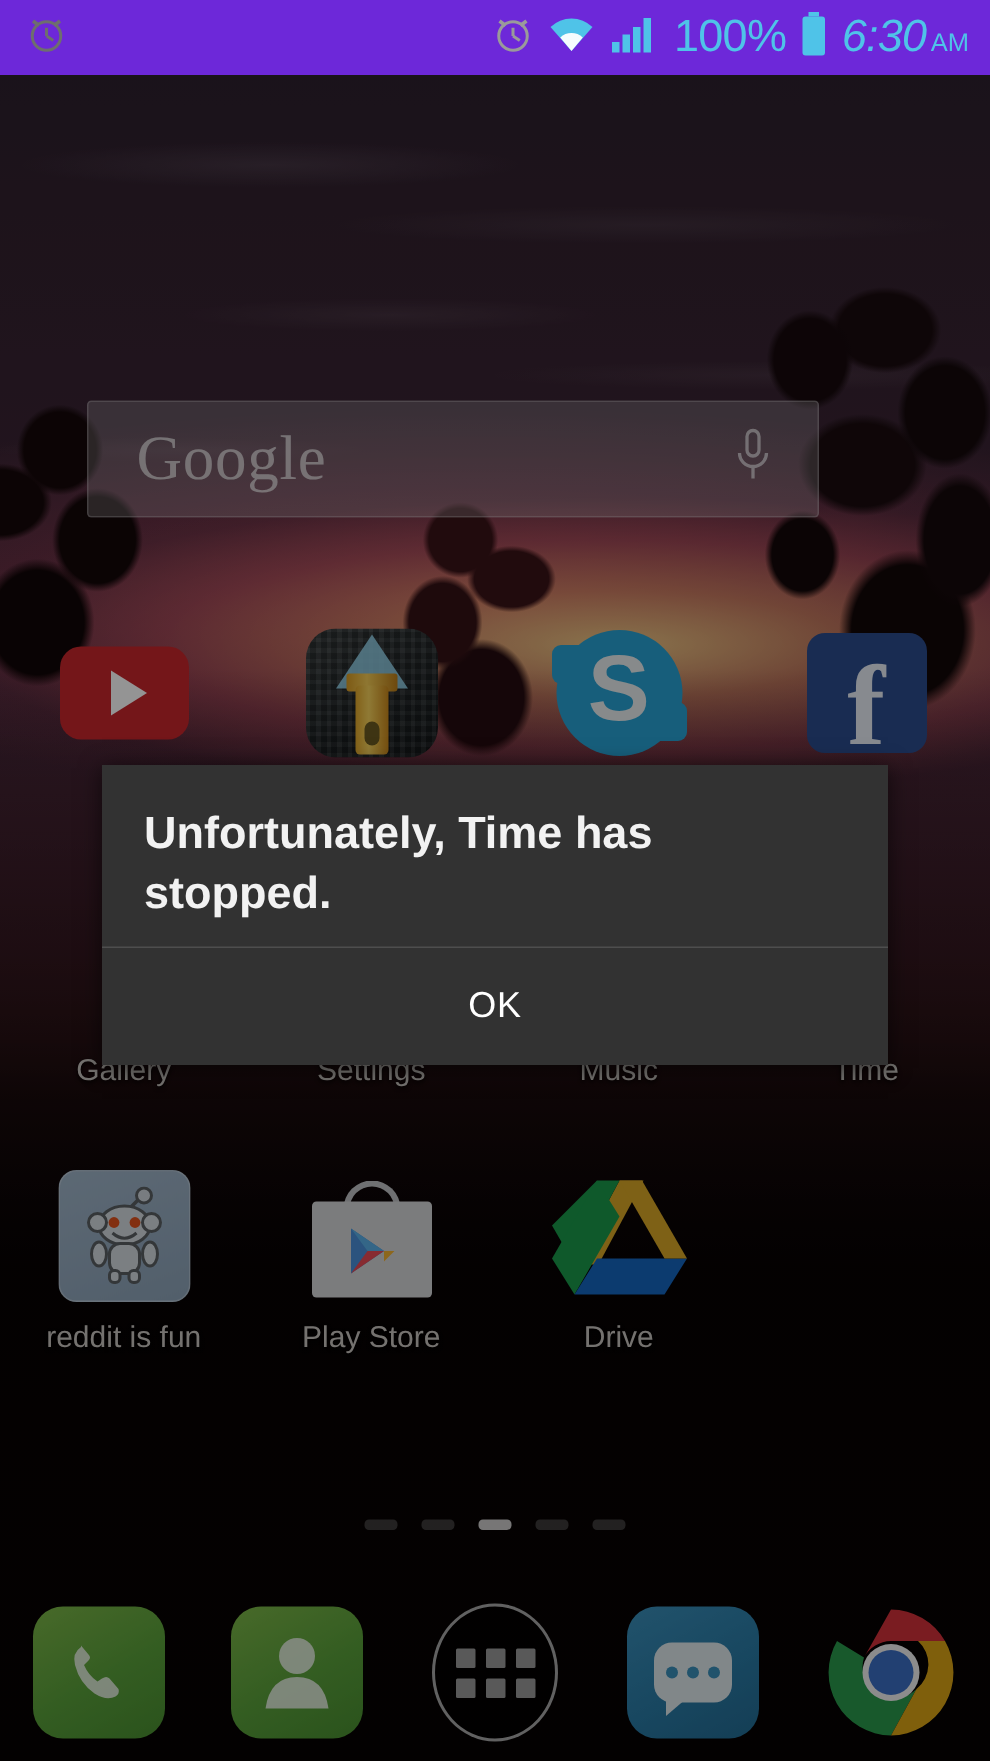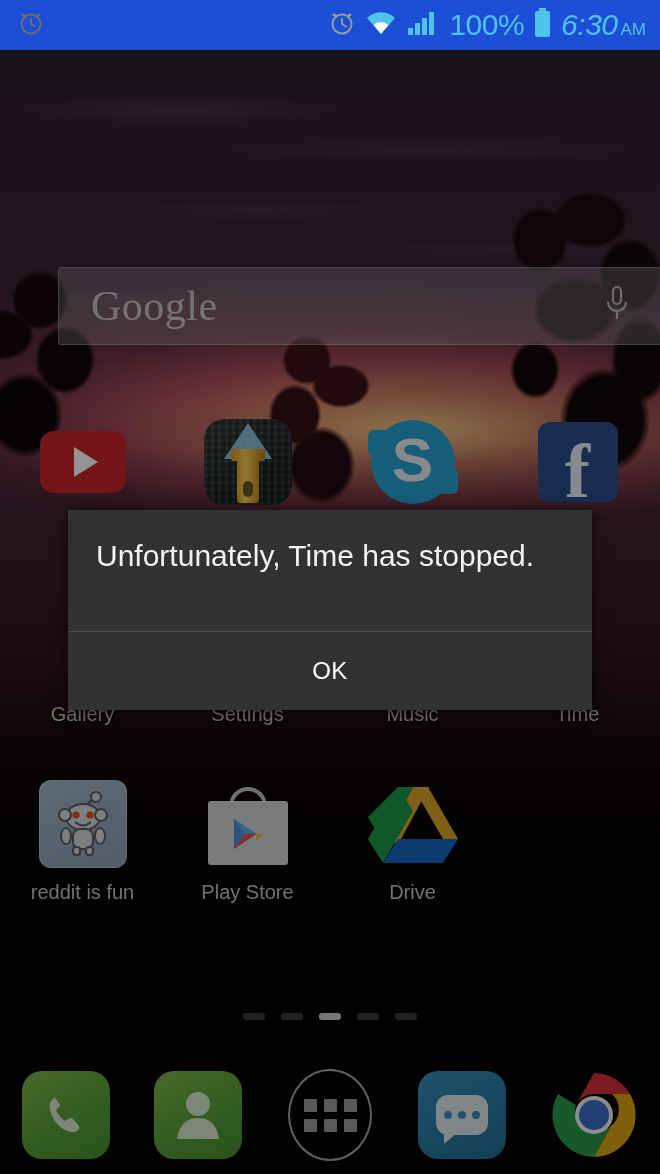--- a/index.html
+++ b/index.html
@@ -89,21 +89,21 @@
     background:
       radial-gradient(ellipse 34px 34px at 52px 40px, #3a1418 62%, rgba(0,0,0,0) 74%),
       radial-gradient(ellipse 40px 30px at 86px 66px, #3a1418 62%, rgba(0,0,0,0) 74%),
       radial-gradient(ellipse 36px 42px at 40px 95px, #341216 62%, rgba(0,0,0,0) 74%),
       radial-gradient(ellipse 44px 50px at 66px 145px, #250c10 64%, rgba(0,0,0,0) 78%);
   }
 
   
   #status-bar {
     position:absolute; left:0; top:0; width:660px; height:50px;
-    background:#1d4ed8;
+    background:#6d28d9;
     display:flex; align-items:center;
     z-index:60;
   }
   #status-left { padding-left:18px; display:flex; align-items:center; }
   #status-right {
     margin-left:auto; padding-right:14px;
     display:flex; align-items:center; gap:10px;
   }
   .sb-ico { display:block; }
   #battery-pct {
@@ -116,21 +116,21 @@
   }
   #clock-ampm {
     color:#4fc3e8; font-size:17px; font-weight:400;
     line-height:1; margin-left:3px;
   }
   #clock-wrap { display:flex; align-items:baseline; }
 
   
   #search-widget {
     position:absolute; left:58px; top:267px;
-    width:603px; height:78px;
+    width:488px; height:78px;
     background:rgba(200,195,200,0.30);
     border:1px solid rgba(225,220,225,0.30);
     border-radius:3px;
     display:flex; align-items:center;
     z-index:10;
   }
   #search-logo {
     margin-left:32px;
     font-family:"Liberation Serif", serif;
     font-size:42px; color:rgba(240,238,240,0.72);
@@ -334,21 +334,21 @@
     position:absolute; left:68px; top:510px;
     width:524px; height:200px;
     background:#323232;
     box-shadow:0 2px 14px rgba(0,0,0,0.6);
     z-index:50;
     display:flex; flex-direction:column;
   }
   #dialog-message {
     padding:26px 28px 0 28px;
     color:#f2f2f2; font-size:30px; line-height:1.33;
-    font-weight:400;
+    font-weight:700;
     flex:1;
   }
   #dialog-divider {
     height:1px; background:rgba(255,255,255,0.14);
   }
   #dialog-buttons {
     height:78px; display:flex; align-items:center; justify-content:center;
   }
   #dialog-ok {
     color:#ffffff; font-size:24px; font-weight:normal;

